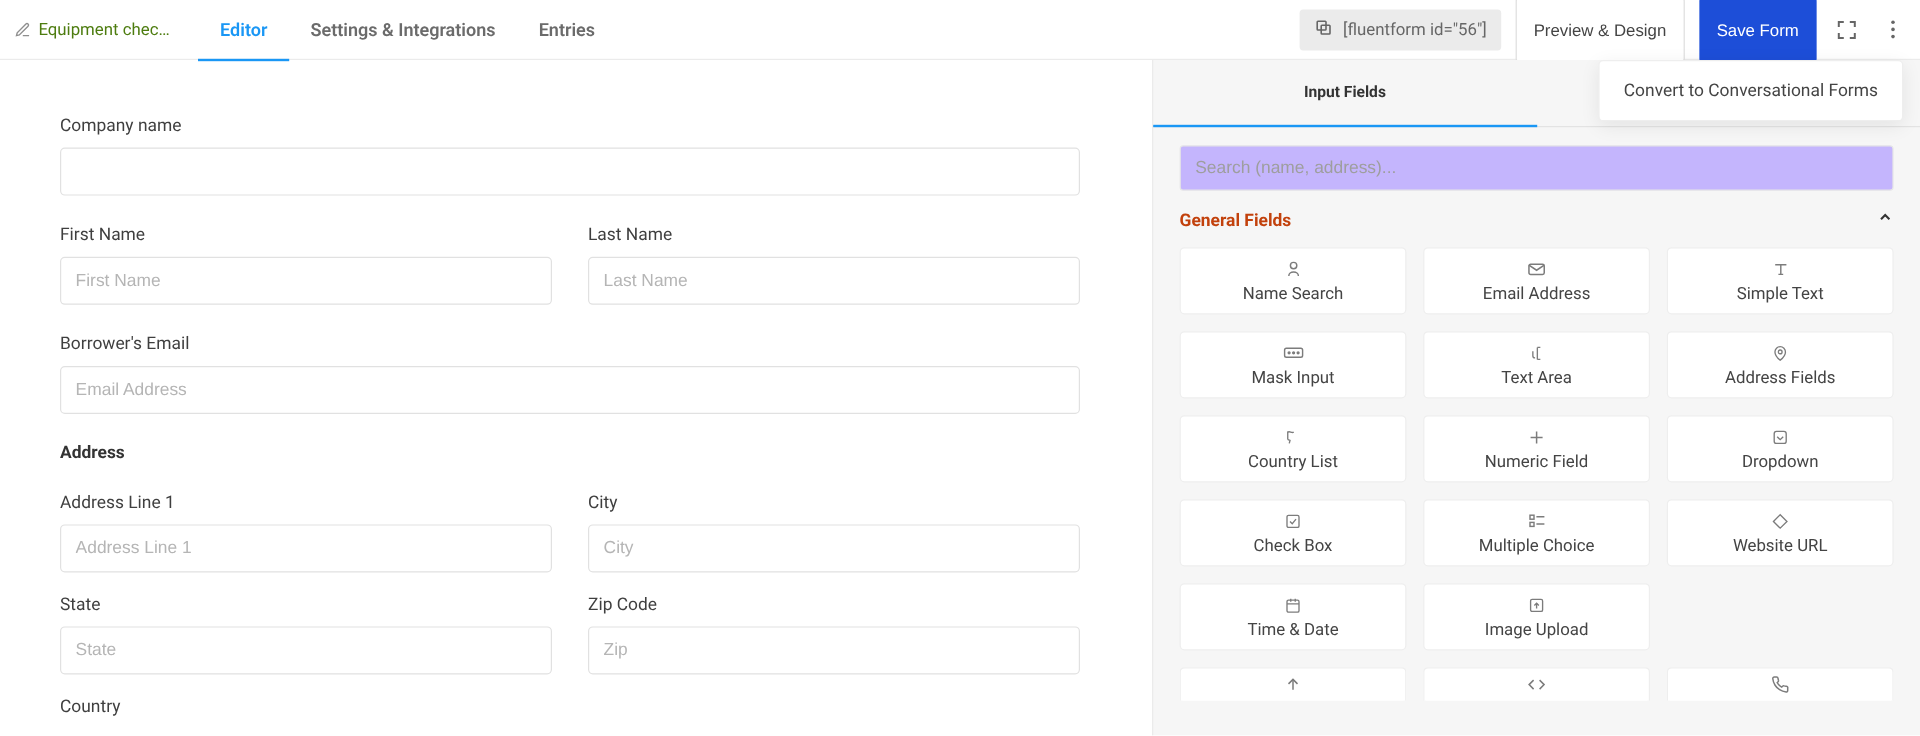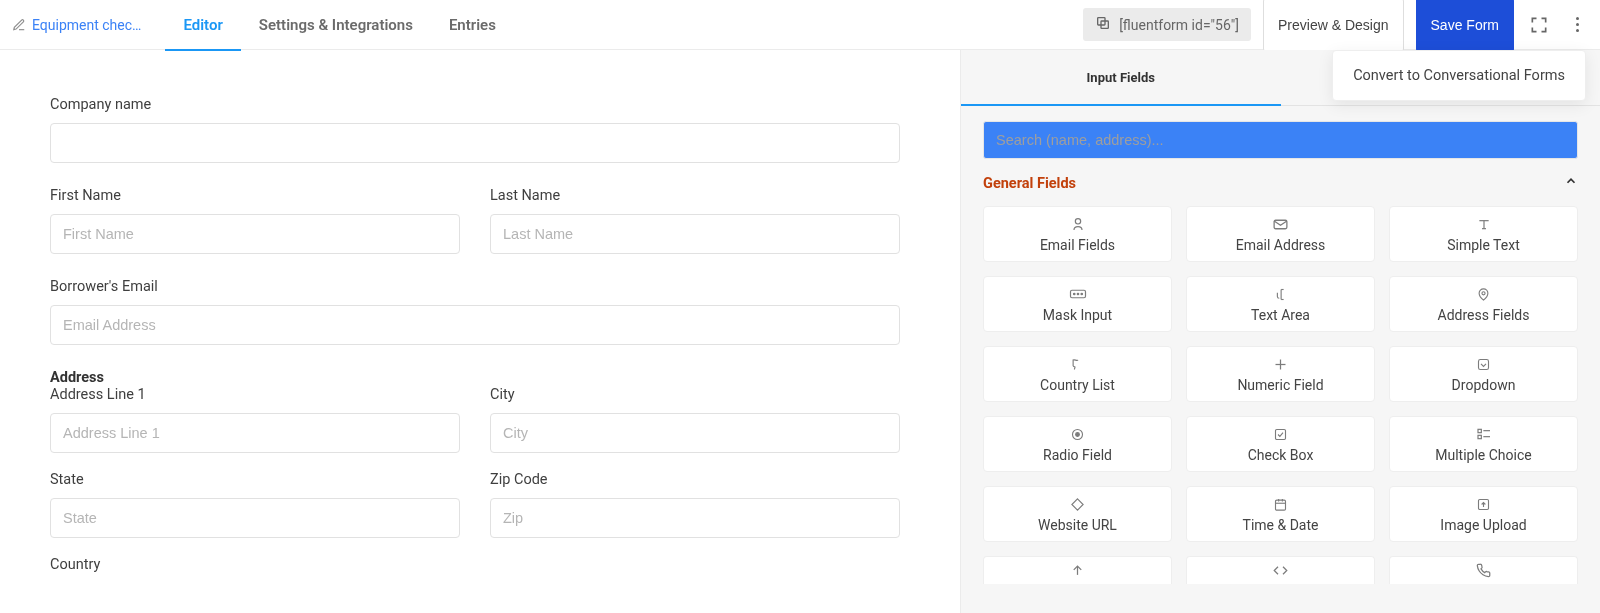--- a/index.html
+++ b/index.html
@@ -1,45 +1,45 @@
 <!DOCTYPE html>
 <html><head>
 <meta charset="utf-8">
 <style>
   * { box-sizing: border-box; margin: 0; padding: 0; }
   html, body { width: 1600px; height: 613px; font-family: -apple-system, BlinkMacSystemFont, "Segoe UI", Roboto, "Helvetica Neue", Arial, sans-serif; background:#fff; overflow:hidden; }
   .topbar { display:flex; align-items:center; justify-content:space-between; height:50px; border-bottom:1px solid #ebebeb; padding:0 10px 0 12px; }
   .nav-left { display:flex; align-items:center; gap:0; height:100%; }
-  .form-name { display:flex; align-items:center; color:#3b82f6; font-size:14px; margin-right:24px; cursor:pointer;}
+  .form-name { display:flex; align-items:center; color:#4d7c0f; font-size:14px; margin-right:24px; cursor:pointer;}
   .form-name .pencil { margin-right:6px; display:inline-flex; }
   .tab { font-size:15px; font-weight:600; color:#6b6b6b; padding:0 18px; height:50px; display:flex; align-items:center; cursor:pointer; position:relative; }
   .tab.active { color:#1a97f5; }
   .tab.active::after{ content:""; position:absolute; left:0; right:0; bottom:-1px; height:2px; background:#1a97f5; }
   .nav-right { display:flex; align-items:center; gap:12px; }
   .shortcode-chip { display:flex; align-items:center; gap:8px; background:#ebebeb; border-radius:3px; padding:7px 12px; color:#666; font-size:14px; cursor:pointer;}
   .btn { border-radius:3px; font-size:14px; padding:18px 14px; cursor:pointer; border:1px solid transparent; font-weight:500;}
   .btn-outline { background:#fff; border-color:#dedede; color:#444; }
   .btn-primary { background:#1d4ed8; color:#fff; }
   .icon-btn { width:26px; height:26px; display:flex; align-items:center; justify-content:center; color:#444; cursor:pointer;}
   .icon-btn svg { stroke:#666; }
   .workspace { display:flex; height:563px; }
   .canvas { flex:1; padding:46px 60px 0 50px; overflow:hidden; }
   .field-group { margin-bottom:24px; }
   .field-label { font-size:14.5px; color:#3f3f3f; margin-bottom:10px; display:block; }
   .text-input { width:100%; height:40px; border:1px solid #e1e1e1; border-radius:4px; padding:0 12px; font-size:14.5px; color:#555;}
   .text-input::placeholder { color:#b5b5b5; }
   .row { display:flex; gap:30px; }
   .col { flex:1; }
-  .section-heading { font-size:14.5px; font-weight:700; color:#333; margin-bottom:0; }
+  .section-heading { font-size:14.5px; font-weight:700; color:#333; margin-bottom:24px; }
   .right-panel { width:640px; background:#f6f6f6; border-left:1px solid #ebebeb; display:flex; flex-direction:column; position:relative; }
   .panel-tabs { display:flex; height:56px; border-bottom:1px solid #e3e3e3; }
   .panel-tab { flex:1; display:flex; align-items:center; justify-content:center; font-size:13px; font-weight:700; color:#333; cursor:pointer; position:relative;}
   .panel-tab.active::after{ content:""; position:absolute; left:0; right:0; bottom:-1px; height:2px; background:#1a97f5;}
   .search-wrap { padding:15px 22px; }
-  .search-input { width:100%; height:38px; border:1px solid #e6e6e6; border-radius:3px; background:#3b82f6; padding:0 12px; font-size:14.5px; }
+  .search-input { width:100%; height:38px; border:1px solid #e6e6e6; border-radius:3px; background:#c4b5fd; padding:0 12px; font-size:14.5px; }
   .search-input::placeholder{ color:#9e9e9e;}
   .panel-section-head { display:flex; align-items:center; justify-content:space-between; padding:0 22px 14px 22px; font-weight:700; font-size:14.5px; color:#c2410c; cursor:pointer;}
   .fields-grid { padding:0 22px; display:grid; grid-template-columns:repeat(3,1fr); gap:14px; }
   .field-card { background:#fff; border:1px solid #eeeeee; border-radius:4px; height:56px; display:flex; flex-direction:column; align-items:center; justify-content:center; gap:4px; cursor:grab; }
   .field-card .ic { color:#7c7c7c; height:18px; display:flex; align-items:center; }
   .field-card .lbl { font-size:14px; color:#444;}
   .popover { position:absolute; top:0px; right:14px; background:#fff; border:1px solid #eee; border-radius:4px; box-shadow:0 4px 16px rgba(0,0,0,.08); padding:16px 20px; font-size:14.5px; color:#444; cursor:pointer; z-index:10;}
   .more-col { display:flex; flex-direction:column; align-items:center; gap:3px;}
   .dot{ width:3px;height:3px;background:#666;border-radius:50%;}
 </style>
@@ -166,21 +166,21 @@
     </div>
 
     <div class="fields-grid" id="fields-grid">
         <div class="field-card">
           <span class="ic">
             <svg width="16" height="16" viewBox="0 0 24 24" fill="none" stroke="#7c7c7c" stroke-width="1.8">
               <circle cx="12" cy="8" r="4"></circle>
               <path d="M6 21c0-3 2.7-5 6-5s6 2 6 5"></path>
             </svg>
           </span>
-          <span class="lbl">Email Fields</span>
+          <span class="lbl">Name Search</span>
         </div>
         <div class="field-card">
           <span class="ic">
             <svg width="17" height="17" viewBox="0 0 24 24" fill="none" stroke="#7c7c7c" stroke-width="1.8">
               <rect x="3" y="6" width="18" height="12" rx="2"></rect>
               <polyline points="3,7 12,13 21,7"></polyline>
             </svg>
           </span>
           <span class="lbl">Email Address</span>
         </div>
@@ -245,29 +245,20 @@
           <span class="lbl">Numeric Field</span>
         </div>
         <div class="field-card">
           <span class="ic">
             <svg width="15" height="15" viewBox="0 0 24 24" fill="none" stroke="#7c7c7c" stroke-width="1.8">
               <rect x="4" y="4" width="16" height="16" rx="3"></rect>
               <polyline points="8 11 12 15 16 11"></polyline>
             </svg>
           </span>
           <span class="lbl">Dropdown</span>
-        </div>
-        <div class="field-card">
-          <span class="ic">
-            <svg width="15" height="15" viewBox="0 0 24 24" fill="none" stroke="#7c7c7c" stroke-width="1.8">
-              <circle cx="12" cy="12" r="8"></circle>
-              <circle cx="12" cy="12" r="3" fill="#7c7c7c"></circle>
-            </svg>
-          </span>
-          <span class="lbl">Radio Field</span>
         </div>
         <div class="field-card">
           <span class="ic">
             <svg width="15" height="15" viewBox="0 0 24 24" fill="none" stroke="#7c7c7c" stroke-width="1.8">
               <rect x="4" y="4" width="16" height="16" rx="2"></rect>
               <polyline points="8 12 11 15 16 9"></polyline>
             </svg>
           </span>
           <span class="lbl">Check Box</span>
         </div>

